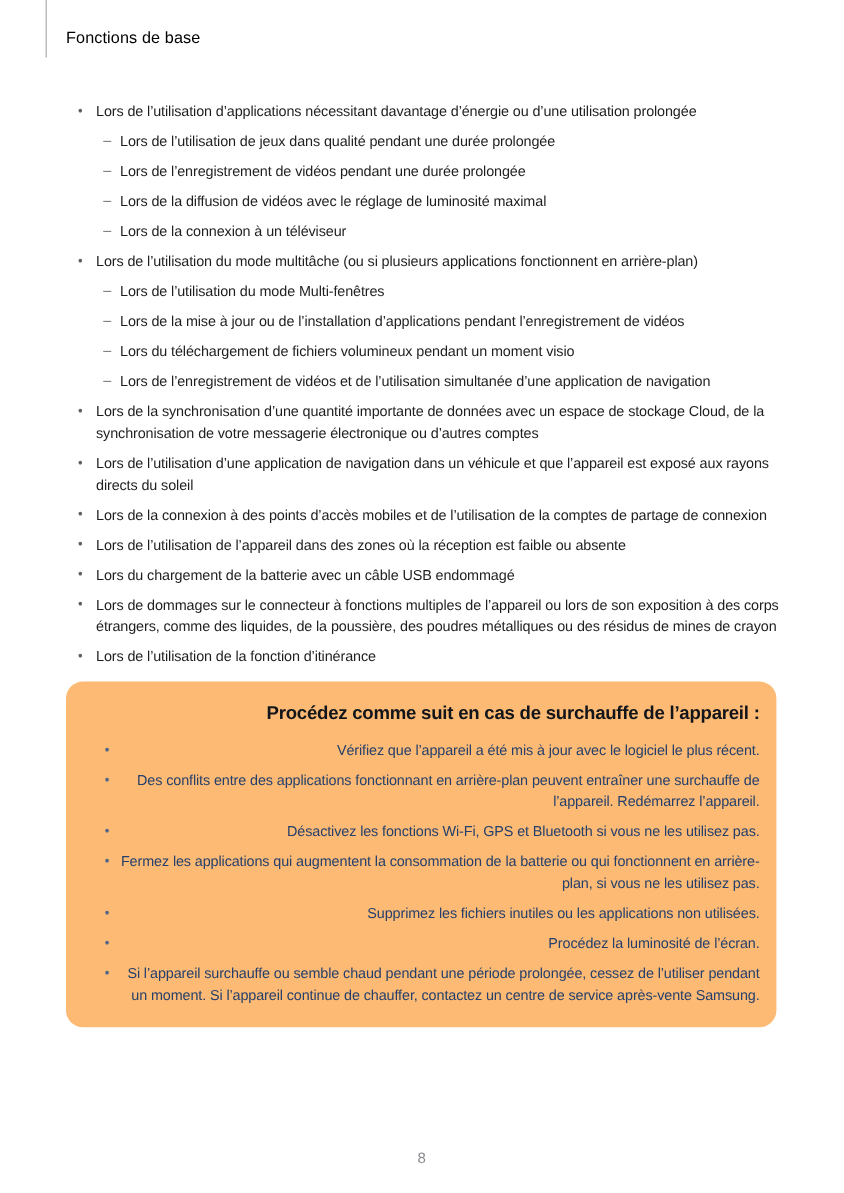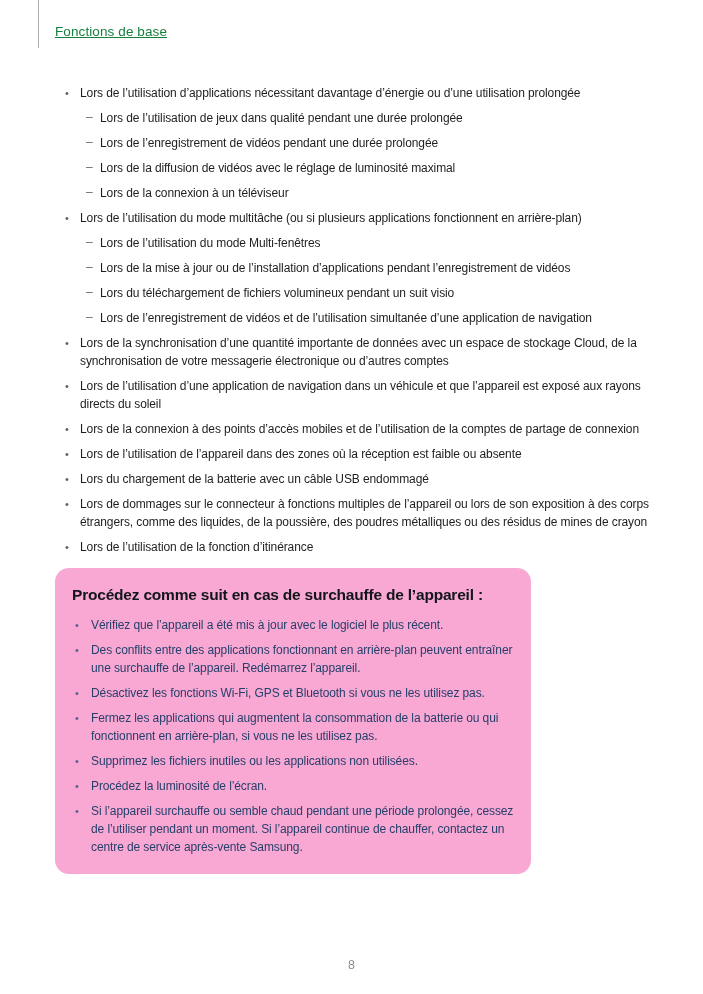--- a/index.html
+++ b/index.html
@@ -17,24 +17,23 @@
   .page-header { position: absolute; top: 0; left: 38px; }
   .header-rule {
     position: absolute; left: 0; top: 0;
     width: 1px; height: 48px;
     background: #a9abae;
   }
   .header-title {
     position: absolute; left: 17px; top: 24px;
     width: 400px;
     font-size: 13.5px;
-    color: #15803d;
+    color: #000000;
     letter-spacing: 0.1px;
     white-space: nowrap;
-    text-decoration: underline;
   }
 
   
   .content {
     position: absolute;
     top: 84px; left: 65px;
     width: 585px;
   }
   .li {
     display: flex;
@@ -59,25 +58,26 @@
     width: 14px;
     font-size: 12px;
     color: #6a6b6e;
     line-height: 17px;
   }
 
   
   .callout {
     margin-top: 12px;
     margin-left: -10px;
-    width: 476px;
+    width: 592px;
     box-sizing: border-box;
-    background: #f9a8d4;
+    background: #fdba74;
     border-radius: 14px;
     padding: 17px 14px 18px 17px;
+    text-align: right;
   }
   .callout-title {
     margin: 0 0 11px 0;
     font-size: 15.5px;
     font-weight: bold;
     letter-spacing: -0.2px;
     color: #121519;
     line-height: 20px;
   }
   .callout .li {
@@ -140,21 +140,21 @@
     <div class="li l2">
       <span class="b2">–</span>
       <span class="t">Lors de l’utilisation du mode Multi-fenêtres</span>
     </div>
     <div class="li l2">
       <span class="b2">–</span>
       <span class="t">Lors de la mise à jour ou de l’installation d’applications pendant l’enregistrement de vidéos</span>
     </div>
     <div class="li l2">
       <span class="b2">–</span>
-      <span class="t">Lors du téléchargement de fichiers volumineux pendant un suit visio</span>
+      <span class="t">Lors du téléchargement de fichiers volumineux pendant un moment visio</span>
     </div>
     <div class="li l2">
       <span class="b2">–</span>
       <span class="t">Lors de l’enregistrement de vidéos et de l’utilisation simultanée d’une application de navigation</span>
     </div>
 
     <div class="li l1">
       <span class="b1">•</span>
       <span class="t">Lors de la synchronisation d’une quantité importante de données avec un espace de stockage Cloud, de la synchronisation de votre messagerie électronique ou d’autres comptes</span>
     </div>

